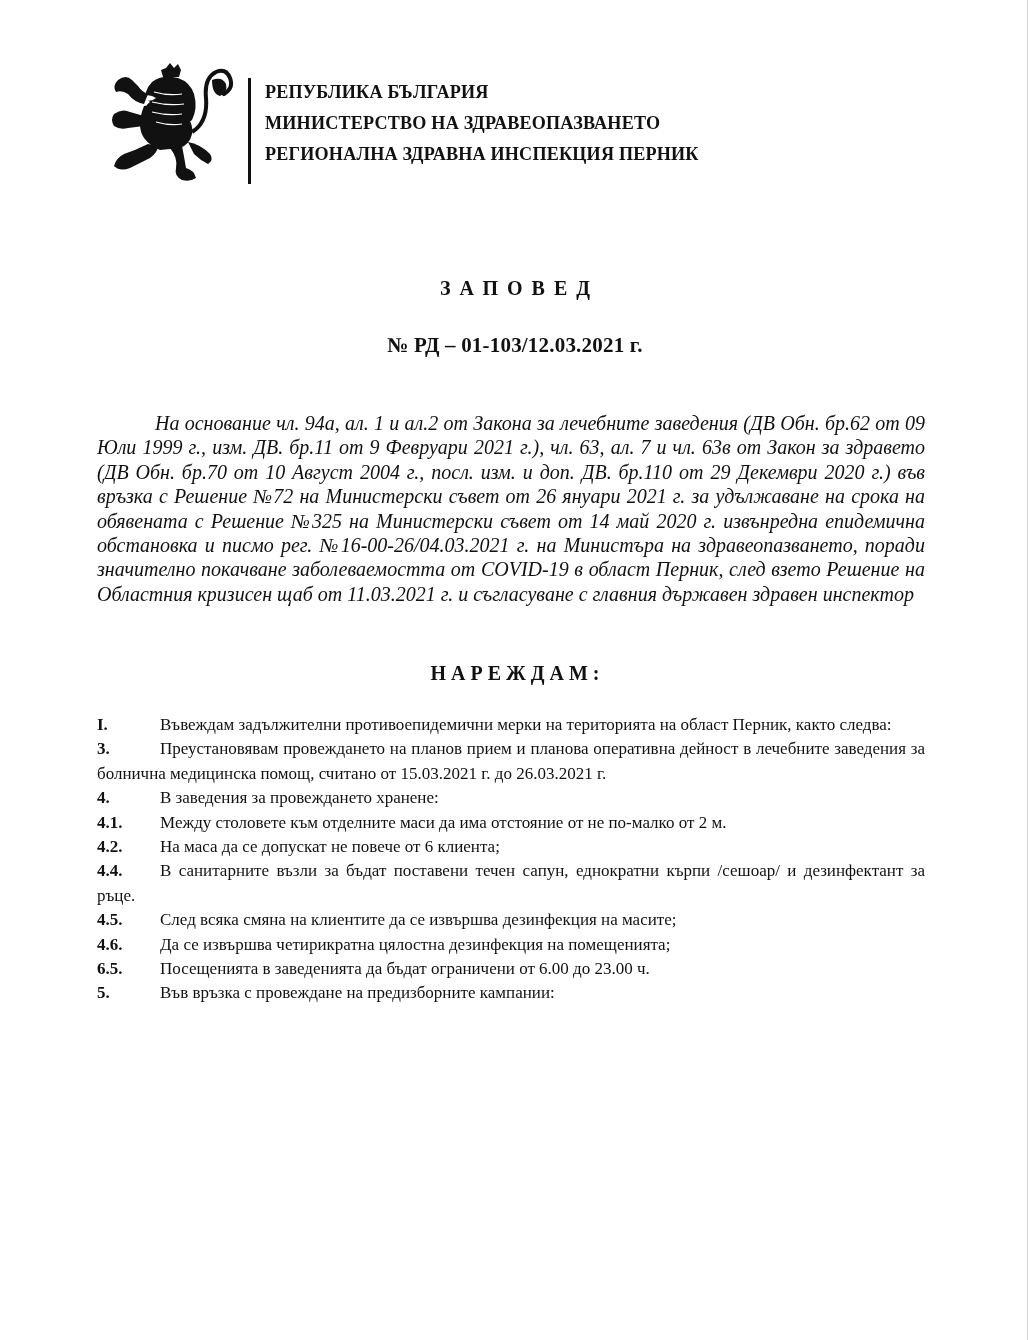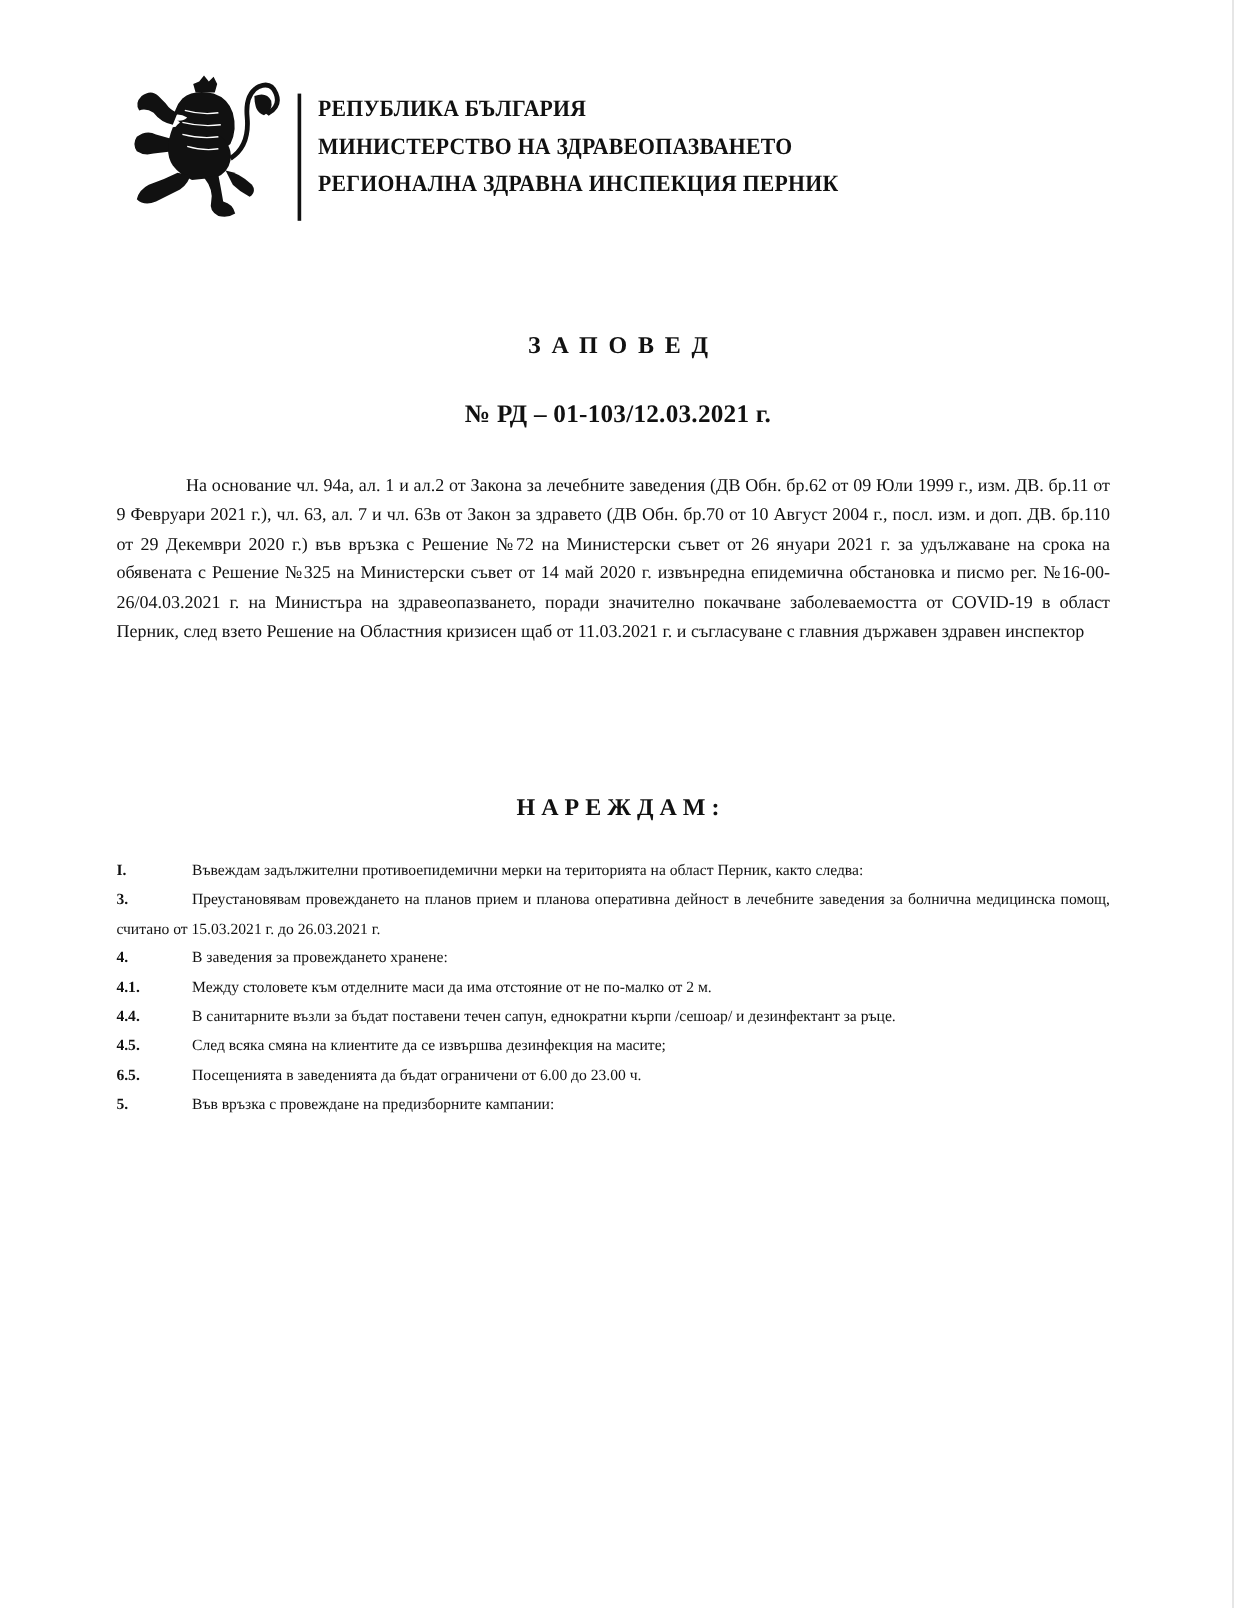--- a/index.html
+++ b/index.html
@@ -19,30 +19,30 @@
   }
   .title {
     position: absolute; left: 0; right: 0; top: 277px; text-align: center;
     font-weight: bold; font-size: 20px; letter-spacing: 9px; padding-left: 9px;
   }
   .order-no {
     position: absolute; left: 0; right: 0; top: 333px; text-align: center;
     font-weight: bold; font-size: 21px; letter-spacing: 0.2px;
   }
   .preamble {
-    position: absolute; left: 97px; top: 393px; width: 828px;
-    font-size: 15px; line-height: 24.4px; text-align: justify; text-indent: 58px;
+    position: absolute; left: 97px; top: 411px; width: 828px;
+    font-size: 20px; line-height: 24.4px; text-align: justify; text-indent: 58px; font-style: italic;
   }
   .decree {
     position: absolute; left: 0; right: 0; top: 662px; text-align: center;
     font-weight: bold; font-size: 20px; letter-spacing: 5px; padding-left: 5px;
   }
   .items { position: absolute; left: 97px; top: 713px; width: 828px; }
   .item {
-    font-size: 13px; line-height: 24.4px; text-align: justify; position: relative;
+    font-size: 17px; line-height: 24.4px; text-align: justify; position: relative;
   }
   .item-num {
     display: inline-block; width: 63px; font-weight: bold;
   }
   .item.single { text-align: left; white-space: nowrap; }
 </style>
 </head>
 <body>
 
 <div class="page-edge"></div>
@@ -84,17 +84,19 @@
 
 <div class="preamble">На основание чл. 94а, ал. 1 и ал.2 от Закона за лечебните заведения (ДВ Обн. бр.62 от 09 Юли 1999 г.,  изм. ДВ. бр.11 от 9 Февруари 2021 г.), чл. 63, ал. 7 и чл. 63в от Закон за здравето (ДВ Обн. бр.70 от 10 Август 2004 г., посл. изм. и доп. ДВ. бр.110 от 29 Декември 2020 г.) във връзка с Решение №72 на Министерски съвет  от 26 януари 2021 г. за удължаване на срока на обявената с Решение №325 на Министерски съвет от 14 май 2020 г. извънредна епидемична обстановка и писмо рег. №16-00-26/04.03.2021 г. на Министъра на здравеопазването, поради значително покачване заболеваемостта от COVID-19 в област Перник, след взето Решение на Областния кризисен щаб от 11.03.2021 г. и съгласуване с главния държавен здравен инспектор</div>
 
 <div class="decree">НАРЕЖДАМ:</div>
 
 <div class="items">
   <div class="item"><span class="item-num">I.</span><span>Въвеждам задължителни противоепидемични мерки на територията на област Перник, както следва:</span></div>
   <div class="item"><span class="item-num">3.</span><span>Преустановявам провеждането на планов прием и планова оперативна дейност в лечебните заведения за болнична медицинска помощ, считано от 15.03.2021 г. до 26.03.2021 г.</span></div>
   <div class="item single"><span class="item-num">4.</span><span>В заведения за провеждането хранене:</span></div>
   <div class="item single"><span class="item-num">4.1.</span><span>Между столовете към отделните маси да има отстояние от не по-малко от 2 м.</span></div>
+  <div class="item single"><span class="item-num">4.2.</span><span>На маса да се допускат не повече от 6 клиента;</span></div>
   <div class="item"><span class="item-num">4.4.</span><span>В санитарните възли за бъдат поставени течен сапун, еднократни кърпи /сешоар/ и дезинфектант за ръце.</span></div>
   <div class="item single"><span class="item-num">4.5.</span><span>След всяка смяна на клиентите да се извършва дезинфекция на масите;</span></div>
+  <div class="item single"><span class="item-num">4.6.</span><span>Да се извършва четирикратна цялостна дезинфекция на помещенията;</span></div>
   <div class="item single"><span class="item-num">6.5.</span><span>Посещенията в заведенията да бъдат ограничени от 6.00 до 23.00 ч.</span></div>
   <div class="item single"><span class="item-num">5.</span><span>Във връзка с провеждане на предизборните кампании:</span></div>
 </div>
 
 </body></html>

